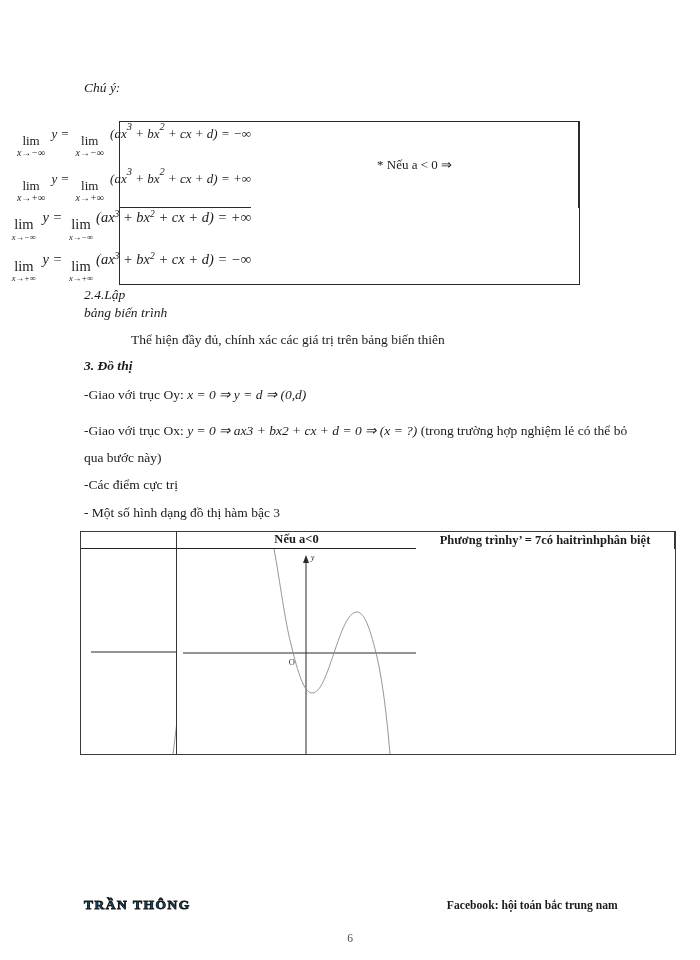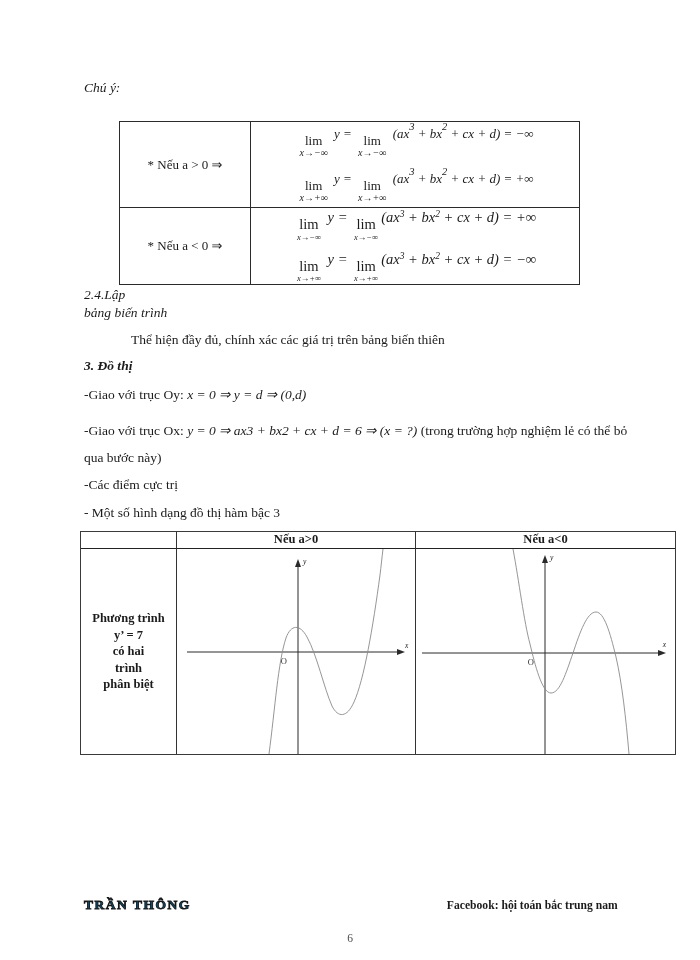--- a/index.html
+++ b/index.html
@@ -14,21 +14,21 @@
   .lim { display:inline-flex; flex-direction:column; align-items:center; line-height:1.05; vertical-align:-7px; margin:0 3px; }
   .lim .ll { font-style:normal; }
   .lim .ls { font-style:italic; }
 
   
   #chu-y { left:84px; top:80px; font-style:italic; }
 
   
   #limits-table { left:119px; top:121px; width:461px; height:164px; border:1.2px solid #2b2b2b; display:grid; grid-template-columns:131px 1fr; grid-template-rows:86px 1fr; }
   .lt-cond { display:flex; align-items:center; justify-content:center; border-right:1.2px solid #2b2b2b; font-size:13px; text-align:center; padding:0 4px; }
-  .lt-cell { display:flex; flex-direction:column; justify-content:center; align-items:center; }
+  .lt-cell { display:flex; flex-direction:column; justify-content:center; align-items:flex-end; }
   .lt-bb { border-bottom:1.2px solid #2b2b2b; }
   .f-disp { font-size:13px; gap:13px; }
   .f-disp .lim .ll { font-size:13px; }
   .f-disp .lim .ls { font-size:10px; }
   .f-disp .sup { font-size:10.5px; position:relative; top:-8px; }
   .f-inl { font-size:14.5px; gap:9px; }
   .f-inl .lim .ll { font-size:14.5px; }
   .f-inl .lim .ls { font-size:8.5px; }
   .f-inl .sup { font-size:9.5px; position:relative; top:-5px; }
   .f-line { white-space:nowrap; }
@@ -42,42 +42,41 @@
   .body-line { left:84px; }
   #line-oy  { top:386px; }
   #line-ox  { top:417px; width:566px; line-height:27px; }
   #line-cuc { top:477px; }
   #line-hinh{ top:505px; }
 
   
   #shapes-table { left:80px; top:531px; width:596px; height:224px; border:1.6px solid #3a3a3a; display:grid; grid-template-columns:96px 239px 1fr; grid-template-rows:17px 1fr; }
   .st-h { border-bottom:1.2px solid #222; font-weight:bold; font-size:12.5px; text-align:center; line-height:15px; }
   .st-br { border-right:1px solid #333; }
-  .st-label { display:flex; flex-direction:column; justify-content:center; align-items:center; font-weight:bold; font-size:12.5px; line-height:16.5px; text-align:center; }
+  .st-label { display:flex; flex-direction:row; justify-content:center; align-items:center; font-weight:bold; font-size:12.5px; line-height:16.5px; text-align:center; }
   .st-graph { position:relative; overflow:hidden; }
   .st-graph svg { position:absolute; left:0; top:0; }
   .axis { stroke:#2a2a2a; stroke-width:1; }
   .curve { stroke:#8a8a8a; stroke-width:0.9; fill:none; }
   .ah { fill:#2a2a2a; }
   .axlbl { font-family:"Liberation Serif", serif; font-style:italic; font-size:7.5px; fill:#222; }
   .orig { font-family:"Liberation Serif", serif; font-size:8.5px; fill:#333; }
 
   
   #footer { left:84px; top:897px; width:534px; display:flex; justify-content:space-between; align-items:baseline; }
   #author { font-weight:bold; font-size:13.5px; letter-spacing:1.5px; color:#0c4a6e; -webkit-text-stroke:0.9px #151515; }
   #fb { font-weight:bold; font-size:12.5px; display:inline-block; transform:scaleX(0.93); transform-origin:right center; }
   #page-num { left:0; top:932px; width:700px; text-align:center; font-size:11.5px; color:#4a4a4a; }
 </style>
 </head>
 <body>
 
 <div id="chu-y" class="abs">Chú ý:</div>
 
 <div id="limits-table" class="abs">
-  <div class="lt-cond lt-bb">* Nếu a &gt; 0 ⇒</div>
   <div class="lt-cell lt-bb f-disp">
     <div class="f-line"><span class="lim">
           <span class="ll">lim</span>
           <span class="ls">x→−∞</span>
         </span><span class="m"> y = </span><span class="lim">
           <span class="ll">lim</span>
           <span class="ls">x→−∞</span>
         </span><span class="m"> (ax</span><span class="sup">3</span><span class="m"> + bx</span><span class="sup">2</span><span class="m"> + cx + d) = −∞</span></div>
     <div class="f-line"><span class="lim">
           <span class="ll">lim</span>
@@ -108,27 +107,26 @@
 
 <div id="sec24" class="abs">
   <span>2.4.</span>
   <span>Lập</span>
 </div>
 <div id="sec24-cont" class="abs">bảng biến trình</div>
 <div id="sec24-body" class="abs">Thể hiện đầy đủ, chính xác các giá trị trên bảng biến thiên</div>
 
 <div id="sec3-title" class="abs">3. Đồ thị</div>
 <div id="line-oy" class="abs body-line"><span class="r">-Giao với trục Oy: </span><span class="m">x = 0 ⇒ y = d ⇒ (0,d)</span></div>
-<div id="line-ox" class="abs body-line"><span class="r">-Giao với trục Ox: </span><span class="m">y = 0 ⇒ ax</span><span class="sup">3</span><span class="m"> + bx</span><span class="sup">2</span><span class="m"> + cx + d = 6 ⇒ (x = ?) </span><span class="r">(trong trường hợp nghiệm lẻ có thể bỏ qua bước này)</span></div>
+<div id="line-ox" class="abs body-line"><span class="r">-Giao với trục Ox: </span><span class="m">y = 0 ⇒ ax</span><span class="sup">3</span><span class="m"> + bx</span><span class="sup">2</span><span class="m"> + cx + d = 0 ⇒ (x = ?) </span><span class="r">(trong trường hợp nghiệm lẻ có thể bỏ qua bước này)</span></div>
 <div id="line-cuc" class="abs body-line"><span class="r">-Các điểm cực trị</span></div>
 <div id="line-hinh" class="abs body-line"><span class="r">- Một số hình dạng đồ thị hàm bậc 3</span></div>
 
 <div id="shapes-table" class="abs">
   <div class="st-h st-br"></div>
-  <div class="st-h st-br">Nếu a&gt;0</div>
   <div class="st-h">Nếu a&lt;0</div>
 
   <div class="st-label st-br">
     <span>Phương trình</span>
     <span>y’ = 7</span>
     <span>có hai</span>
     <span>trình</span>
     <span>phân biệt</span>
   </div>
 

